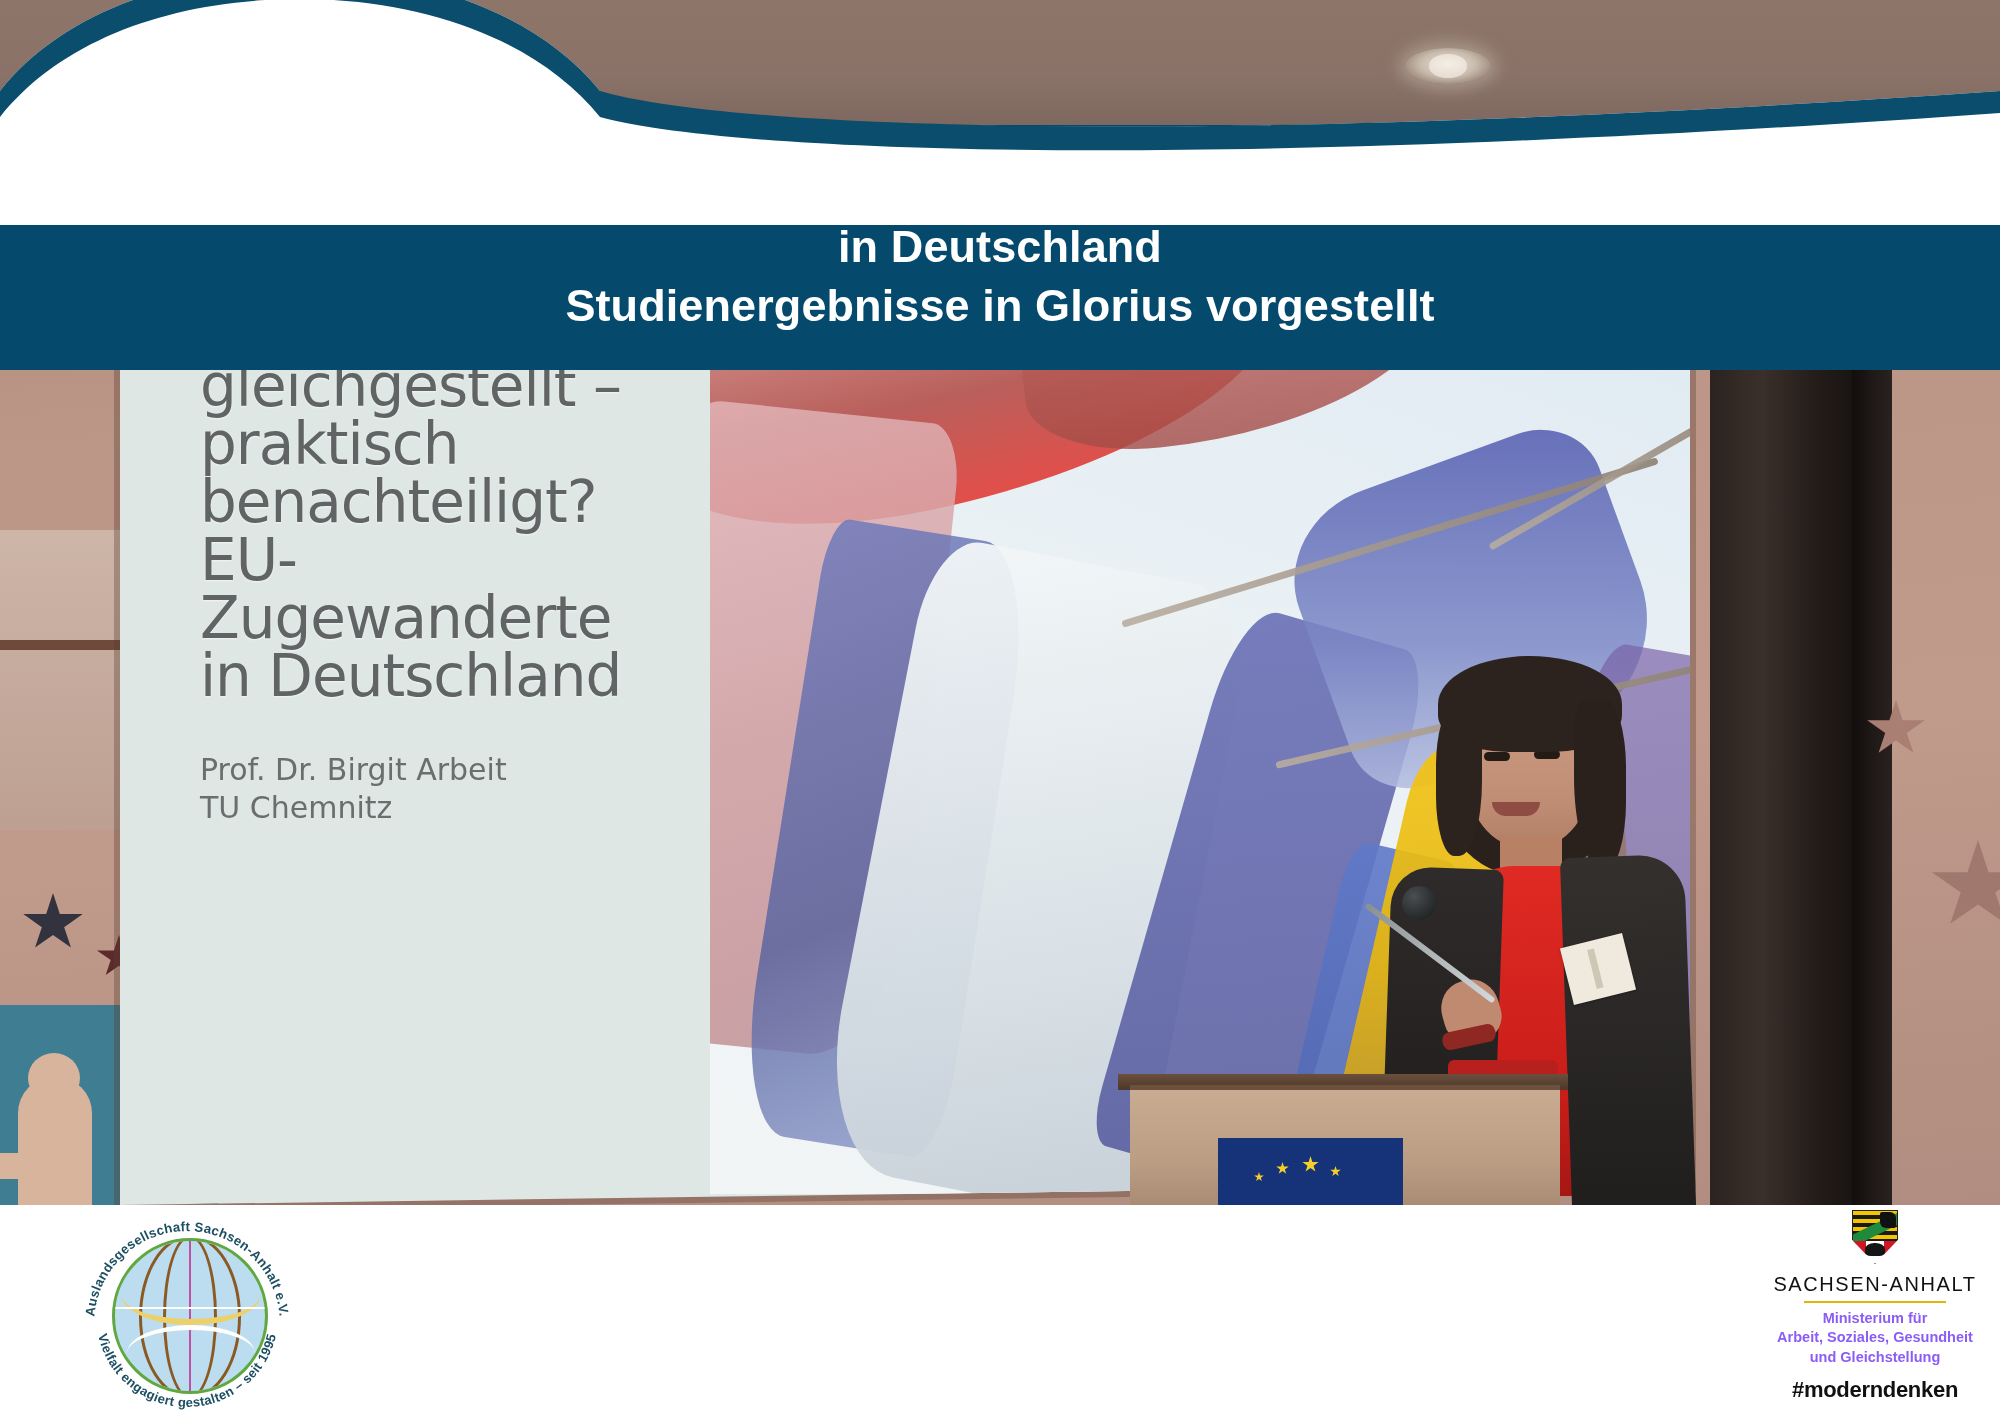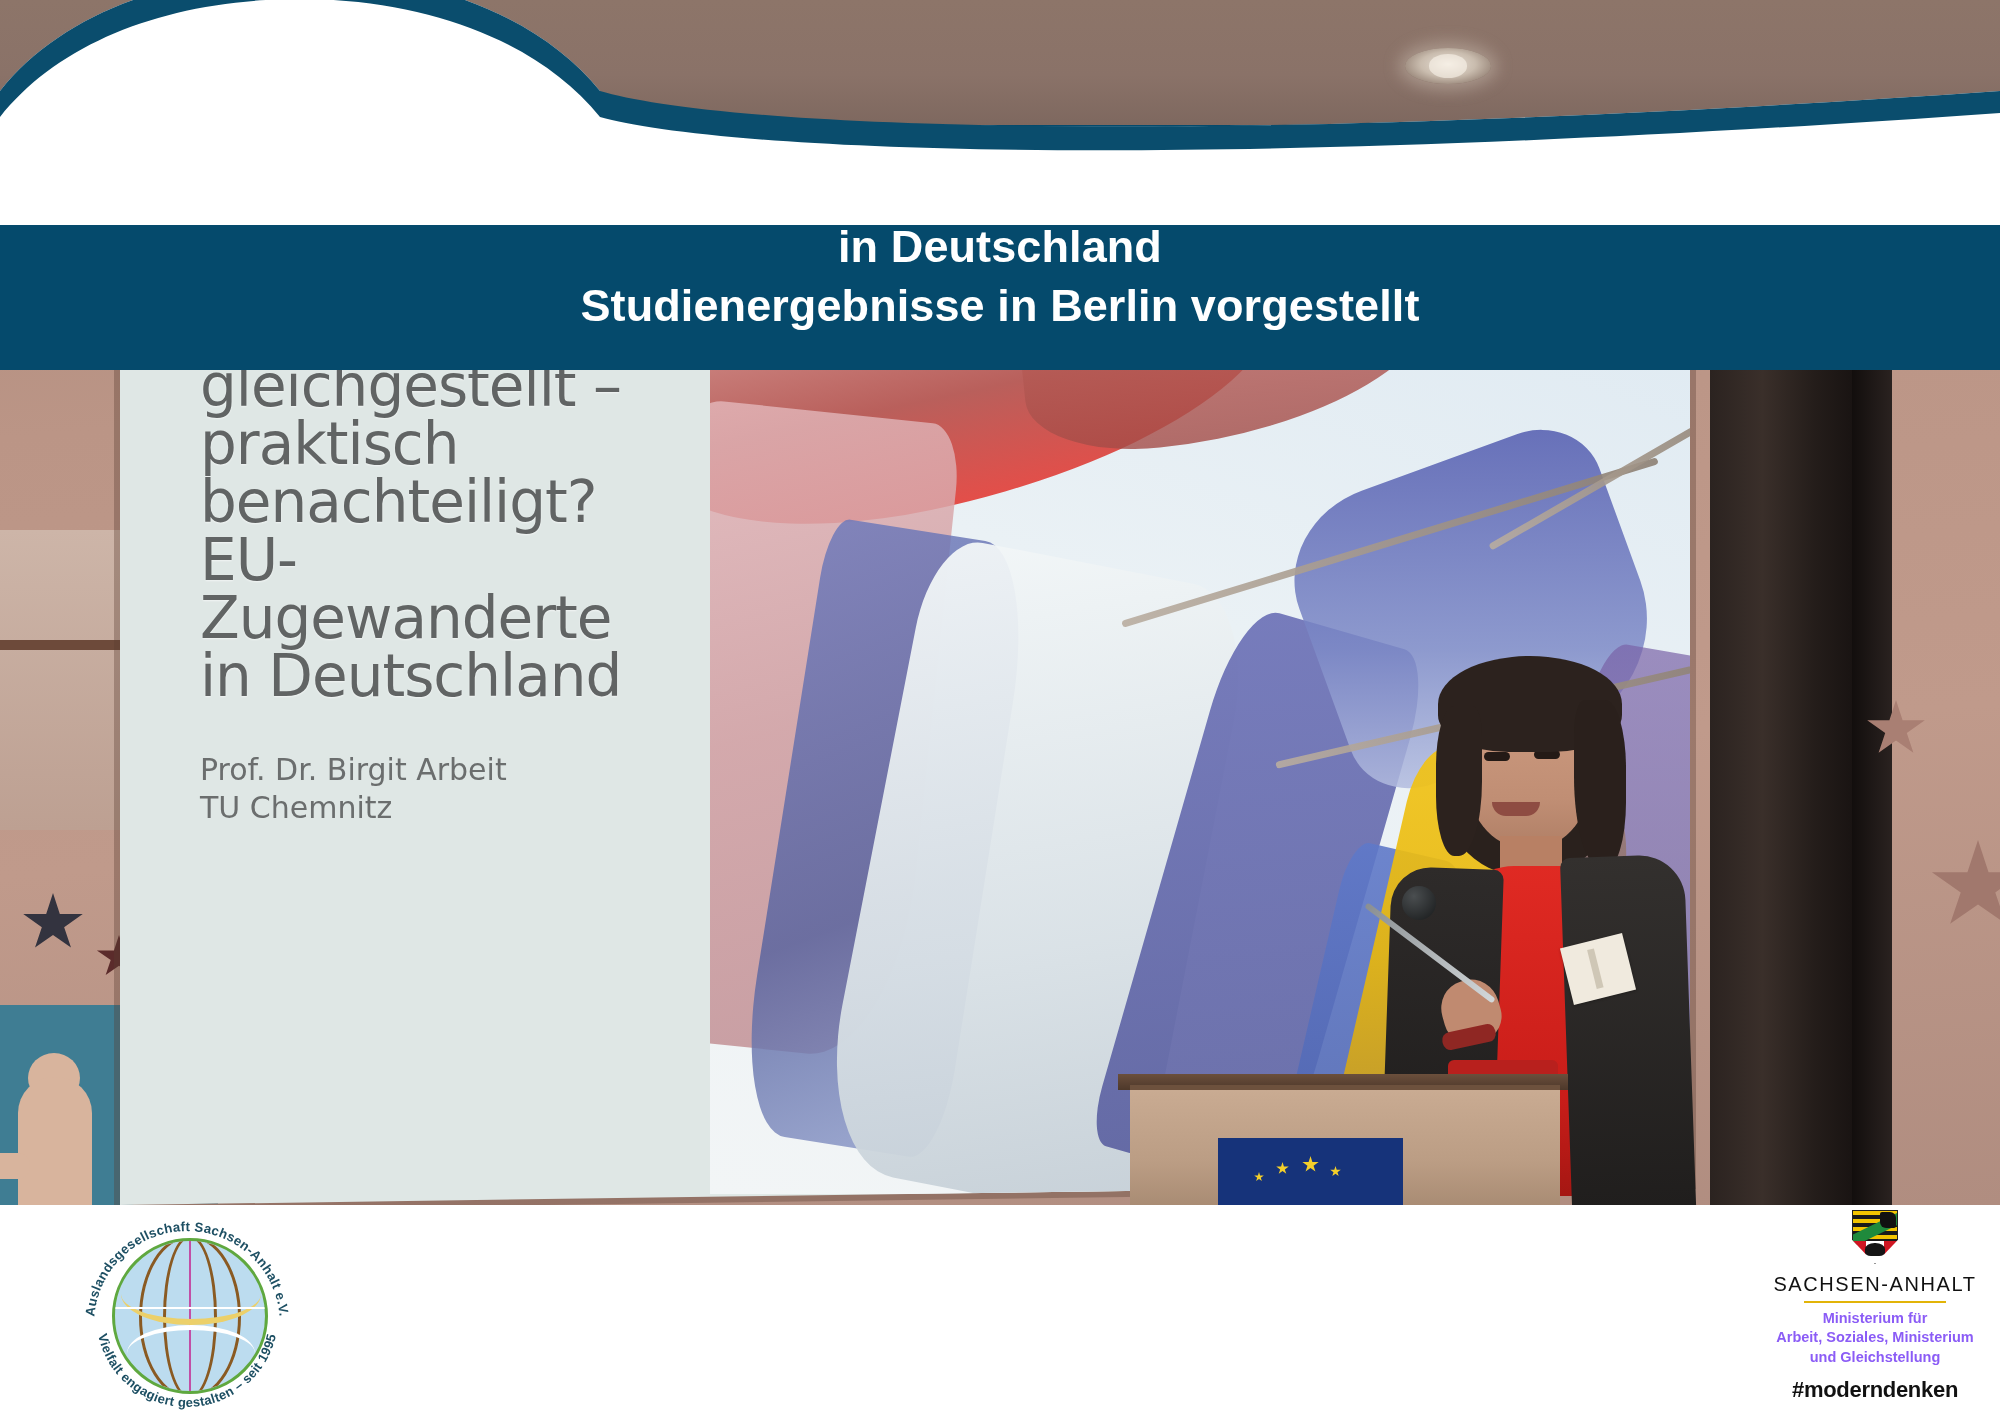--- a/index.html
+++ b/index.html
@@ -501,21 +501,21 @@
       <div class="eu-star" style="left:84px;top:18px;width:17px;height:17px;"></div>
       <div class="eu-star" style="left:112px;top:28px;width:11px;height:11px;"></div>
       <div class="eu-star" style="left:36px;top:34px;width:10px;height:10px;"></div>
     </div>
   </div>
 
   <div class="header">
     <h1>
       <span>Rechtlich gleichgestellt – praktisch benachteiligt? EU-Zugewanderte</span>
       <span class="line2">in Deutschland</span>
-      <span class="line3">Studienergebnisse in Berlin vorgestellt</span>
+      <span class="line3">Studienergebnisse in Glorius vorgestellt</span>
     </h1>
   </div>
 
   <div class="footer"></div>
 
   <svg class="wave-svg" viewBox="0 0 2000 330" preserveAspectRatio="none">
     <path d="M0,330 L0,196 C60,120 170,78 300,78 C430,78 540,122 600,196 L600,200
              C700,226 1100,258 2000,196 L2000,330 Z" fill="#ffffff"></path>
     <path d="M0,196 C60,120 170,78 300,78 C430,78 540,122 600,196
              C700,226 1100,258 2000,196 L2000,218 C1100,282 700,250 600,222
@@ -554,19 +554,19 @@
         <div class="coa-bottom"></div>
         <div class="coa-red-l"></div>
         <div class="coa-red-r"></div>
         <div class="coa-bear"></div>
       </div>
     </div>
     <div class="min-name">SACHSEN-ANHALT</div>
     <div class="min-rule"></div>
     <div class="min-sub">
       <div>Ministerium für</div>
-      <div>Arbeit, Soziales, Ministerium</div>
+      <div>Arbeit, Soziales, Gesundheit</div>
       <div>und Gleichstellung</div>
     </div>
     <div class="min-hash">#moderndenken</div>
   </div>
 
 </div>
 
 </body></html>

